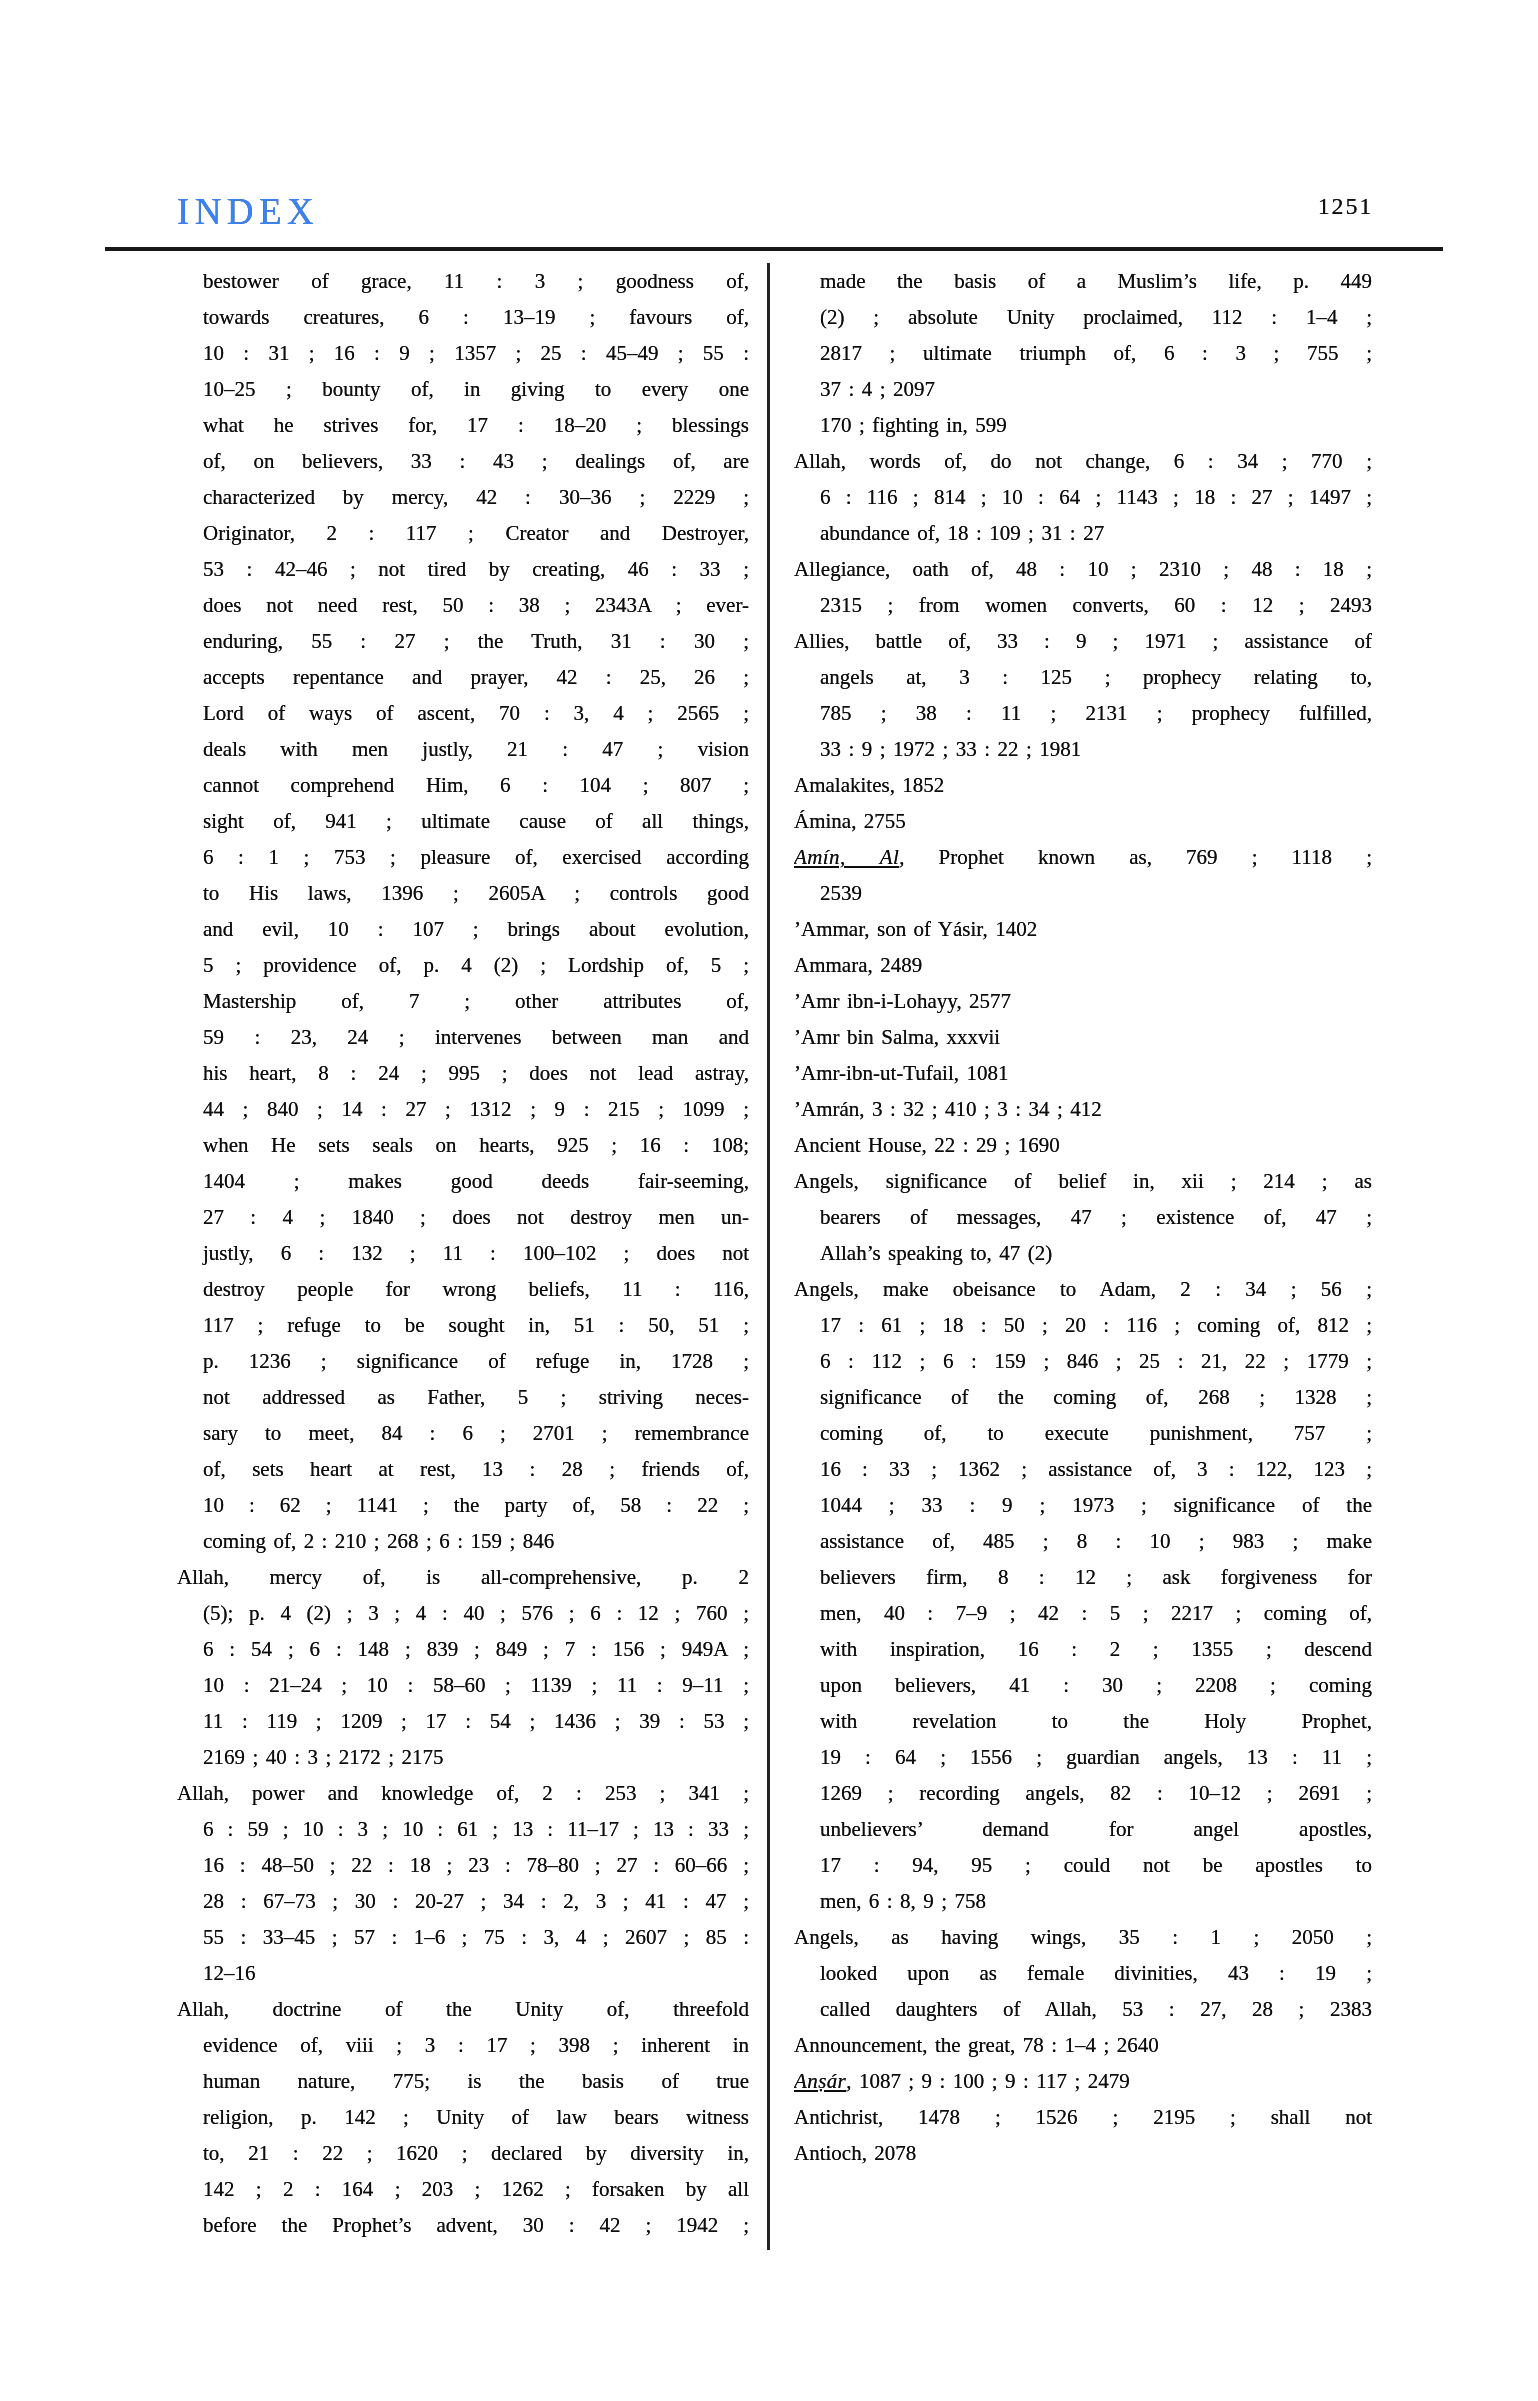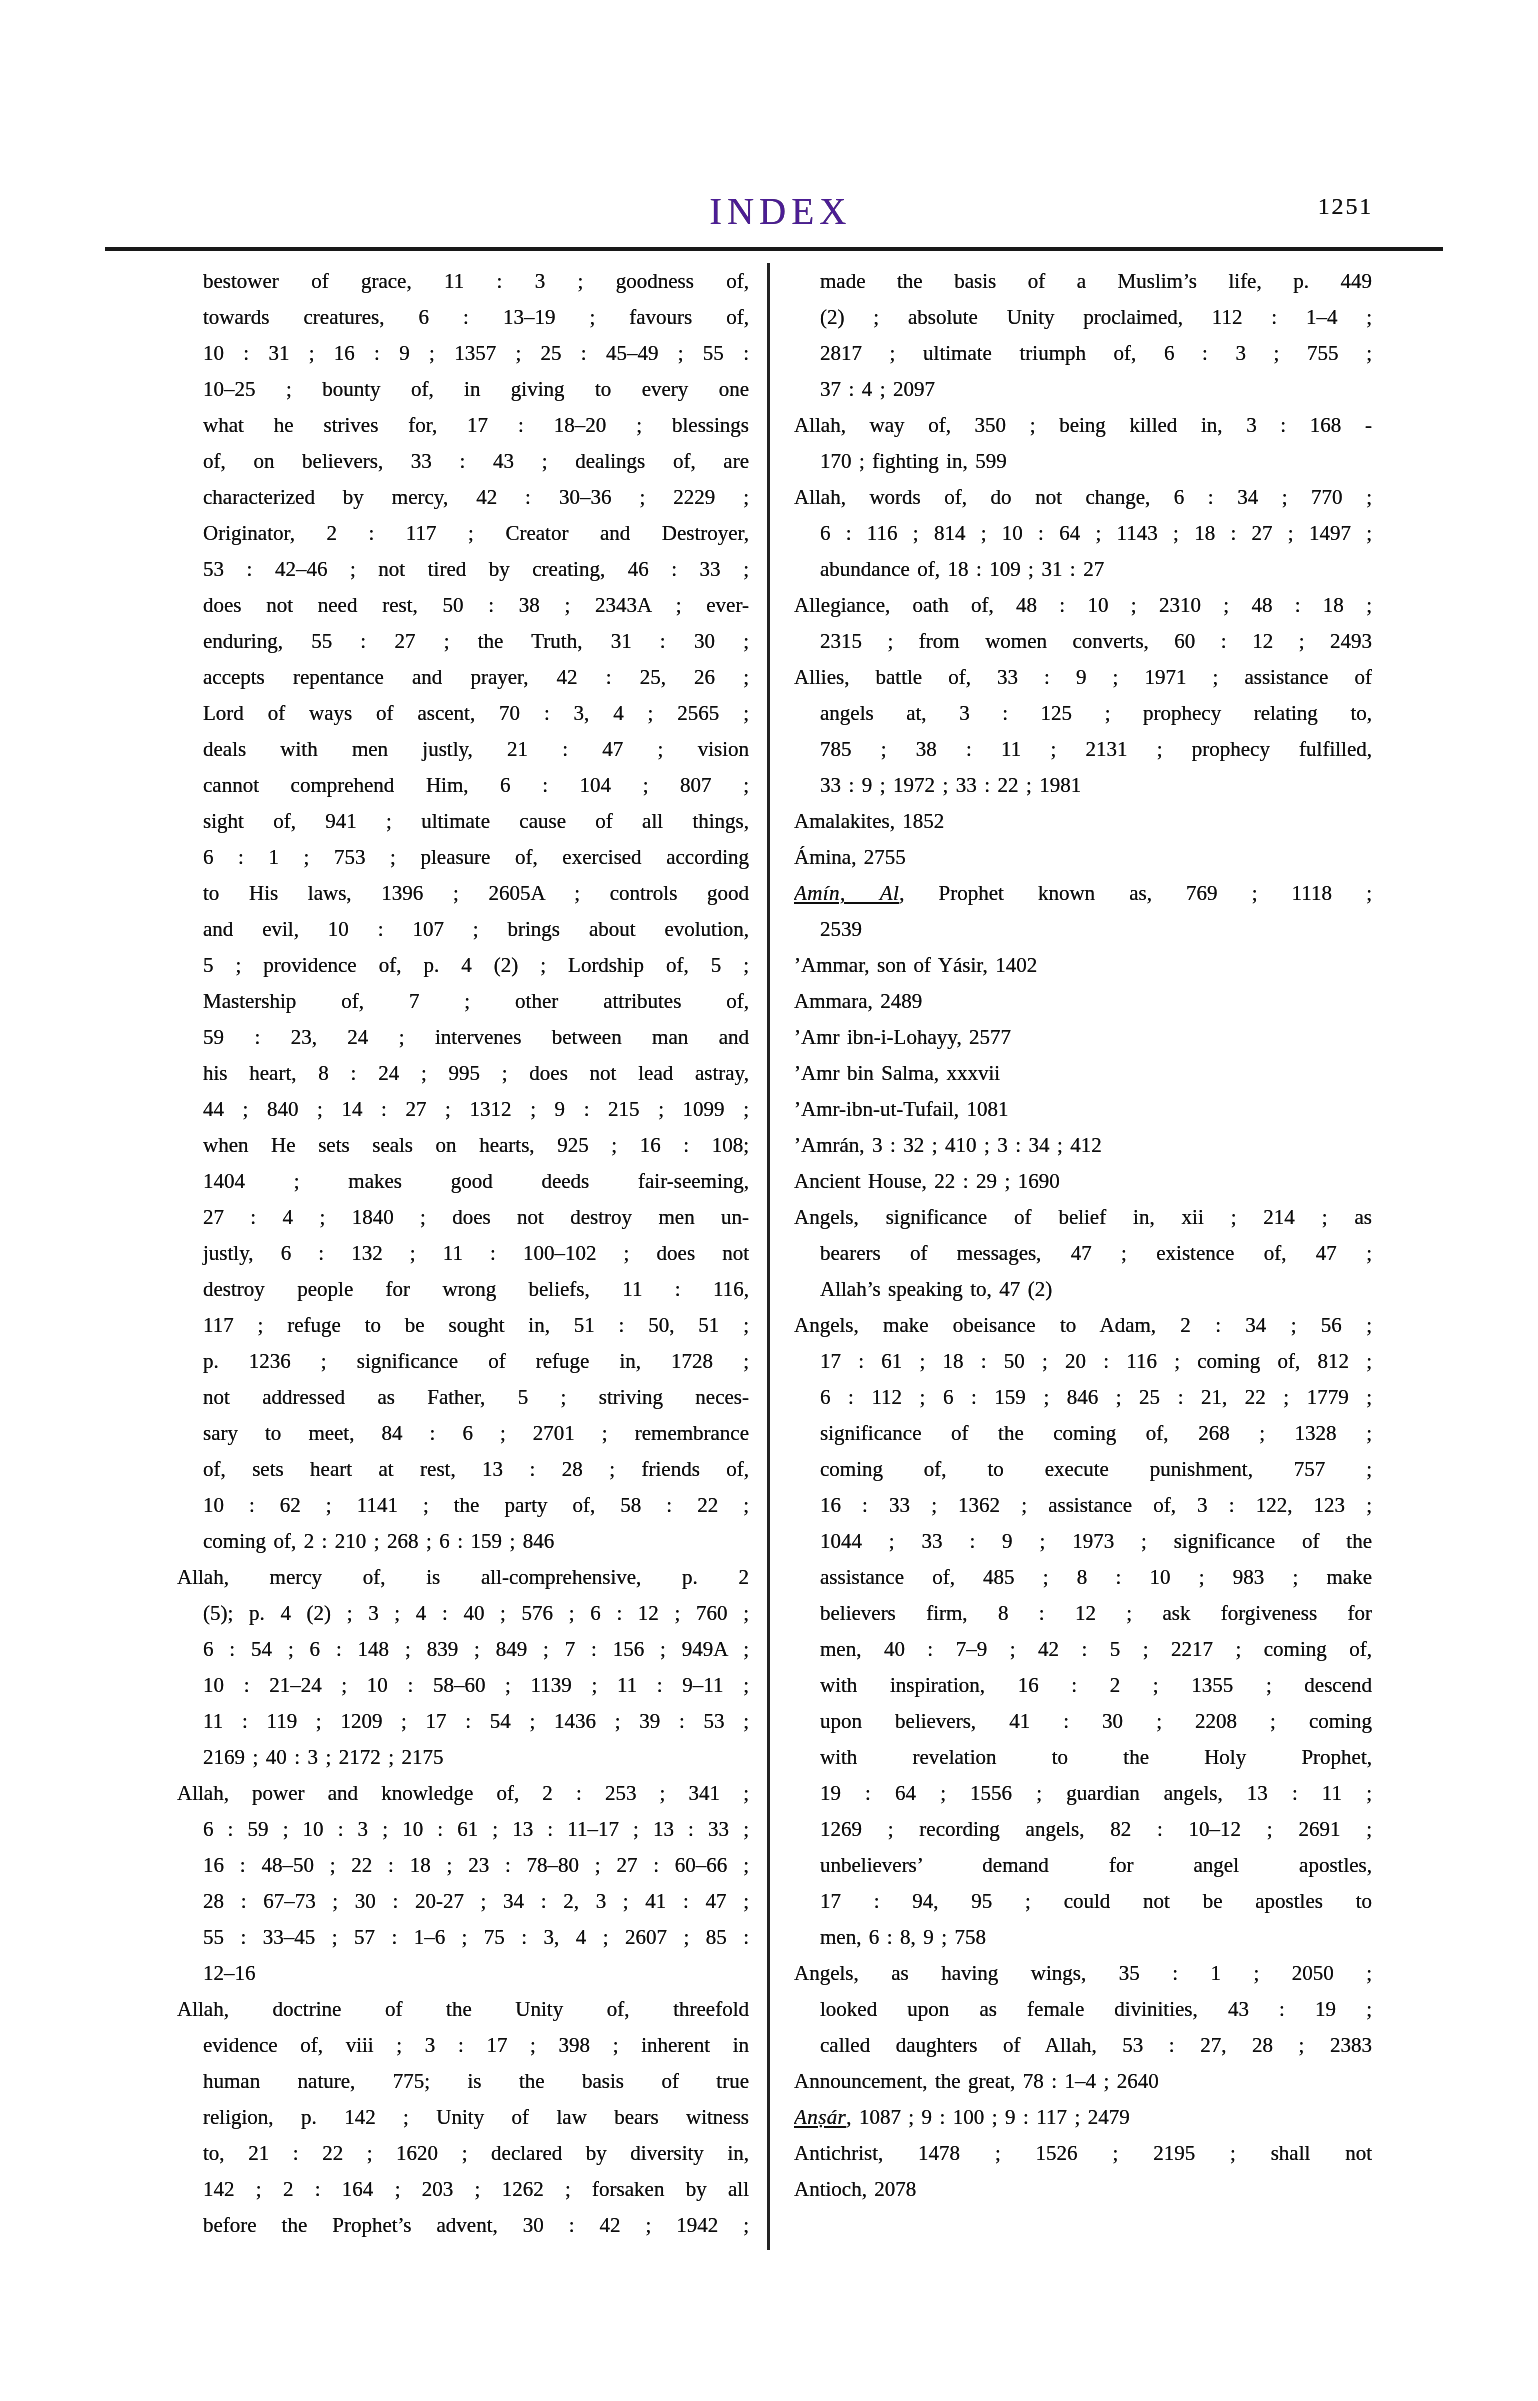--- a/index.html
+++ b/index.html
@@ -7,23 +7,23 @@
     width: 1538px; height: 2401px;
     background: #ffffff;
     position: relative;
     font-family: "Liberation Serif", "DejaVu Serif", serif;
     color: #0d0d0d;
     overflow: hidden;
   }
   .page { position: absolute; inset: 0; background: #fff; }
 
   .title {
-    position: absolute; top: 193px; left: 183px; width: 1195px;
-    text-align: center; font-size: 37px; line-height: 1;
-    letter-spacing: 5.4px; color: #4c1d95;
+    position: absolute; top: 193px; left: 177px; width: 1195px;
+    text-align: left; font-size: 37px; line-height: 1;
+    letter-spacing: 5.4px; color: #3b82f6;
     text-shadow: 0 0 0.5px rgba(10,10,10,0.8);
   }
   .pageno {
     position: absolute; top: 194px; right: 165px;
     font-size: 24px; line-height: 1; letter-spacing: 1.8px; color: #101010;
     text-shadow: 0 0 0.5px rgba(10,10,10,0.8);
   }
   .rule {
     position: absolute; left: 105px; top: 247px;
     width: 1338px; height: 3.6px; background: #181818;
@@ -113,21 +113,20 @@
       <div class="line ind just">religion, p. 142 ;  Unity of law bears witness</div>
       <div class="line ind just">to, 21 : 22 ;  1620 ;  declared by diversity in,</div>
       <div class="line ind just">142 ;  2 : 164 ;  203 ;  1262 ;  forsaken by all</div>
       <div class="line ind just">before the Prophet’s advent, 30 : 42 ;  1942 ;</div>
     </div>
   <div class="col right">
       <div class="line ind just">made the basis of a Muslim’s life, p. 449</div>
       <div class="line ind just">(2) ;  absolute Unity proclaimed, 112 : 1–4 ;</div>
       <div class="line ind just">2817 ;  ultimate triumph of,  6 : 3 ;  755 ;</div>
       <div class="line ind">37 : 4 ;  2097</div>
-      <div class="line just">Allah, way of, 350 ;  being killed in, 3 : 168 -</div>
       <div class="line ind">170 ;  fighting in, 599</div>
       <div class="line just">Allah, words of, do not change, 6 : 34 ;  770 ;</div>
       <div class="line ind just">6 : 116 ;  814 ;  10 : 64 ;  1143 ;  18 : 27 ; 1497 ;</div>
       <div class="line ind">abundance of, 18 : 109 ;  31 : 27</div>
       <div class="line just">Allegiance,  oath of,  48 : 10 ;  2310 ;  48 : 18 ;</div>
       <div class="line ind just">2315 ; from women converts, 60 : 12 ;  2493</div>
       <div class="line just">Allies, battle of, 33 : 9 ;  1971 ;  assistance of</div>
       <div class="line ind just">angels at, 3 : 125 ;  prophecy relating to,</div>
       <div class="line ind just">785 ;  38 : 11 ;  2131 ;  prophecy fulfilled,</div>
       <div class="line ind">33 : 9 ;  1972 ;  33 : 22 ;  1981</div>

